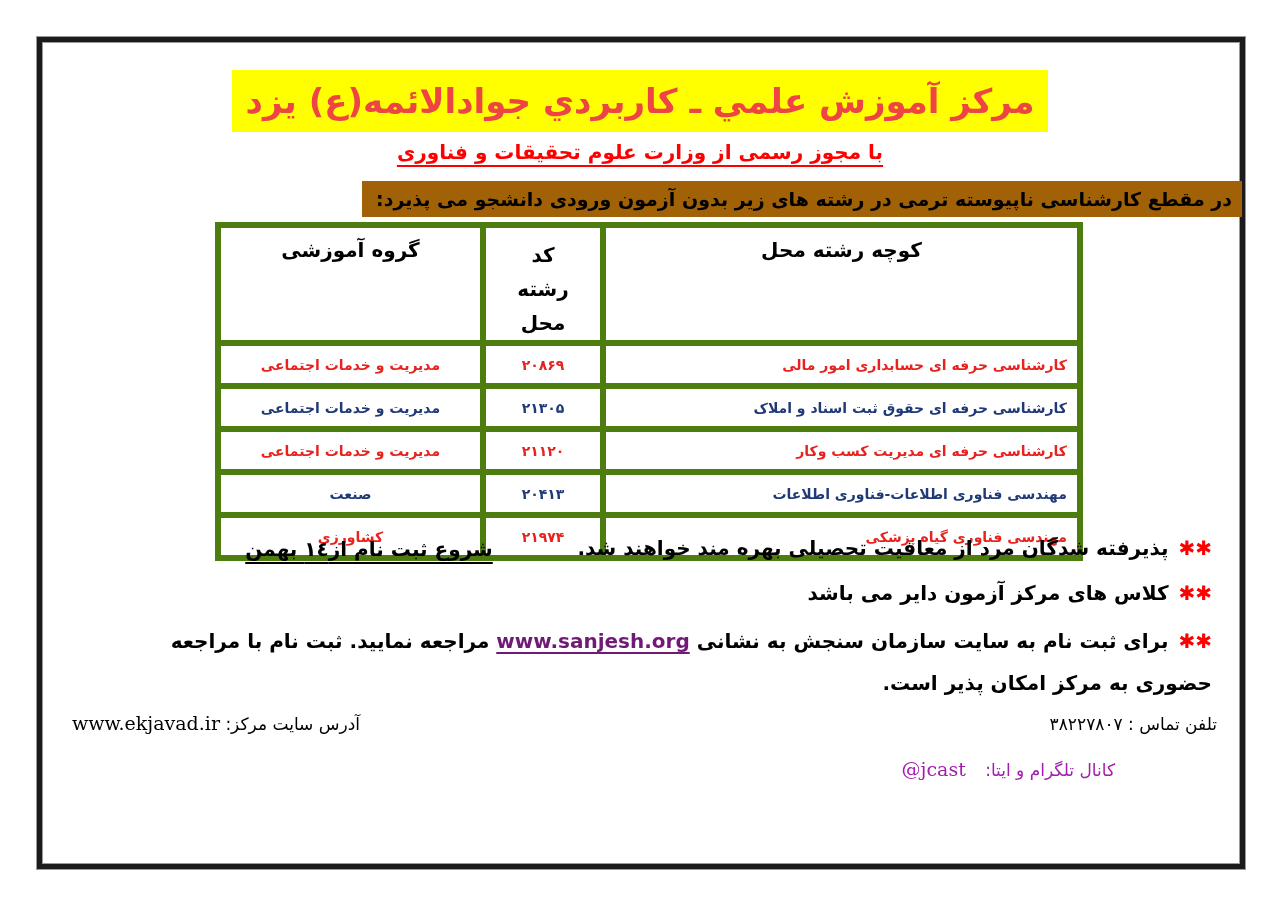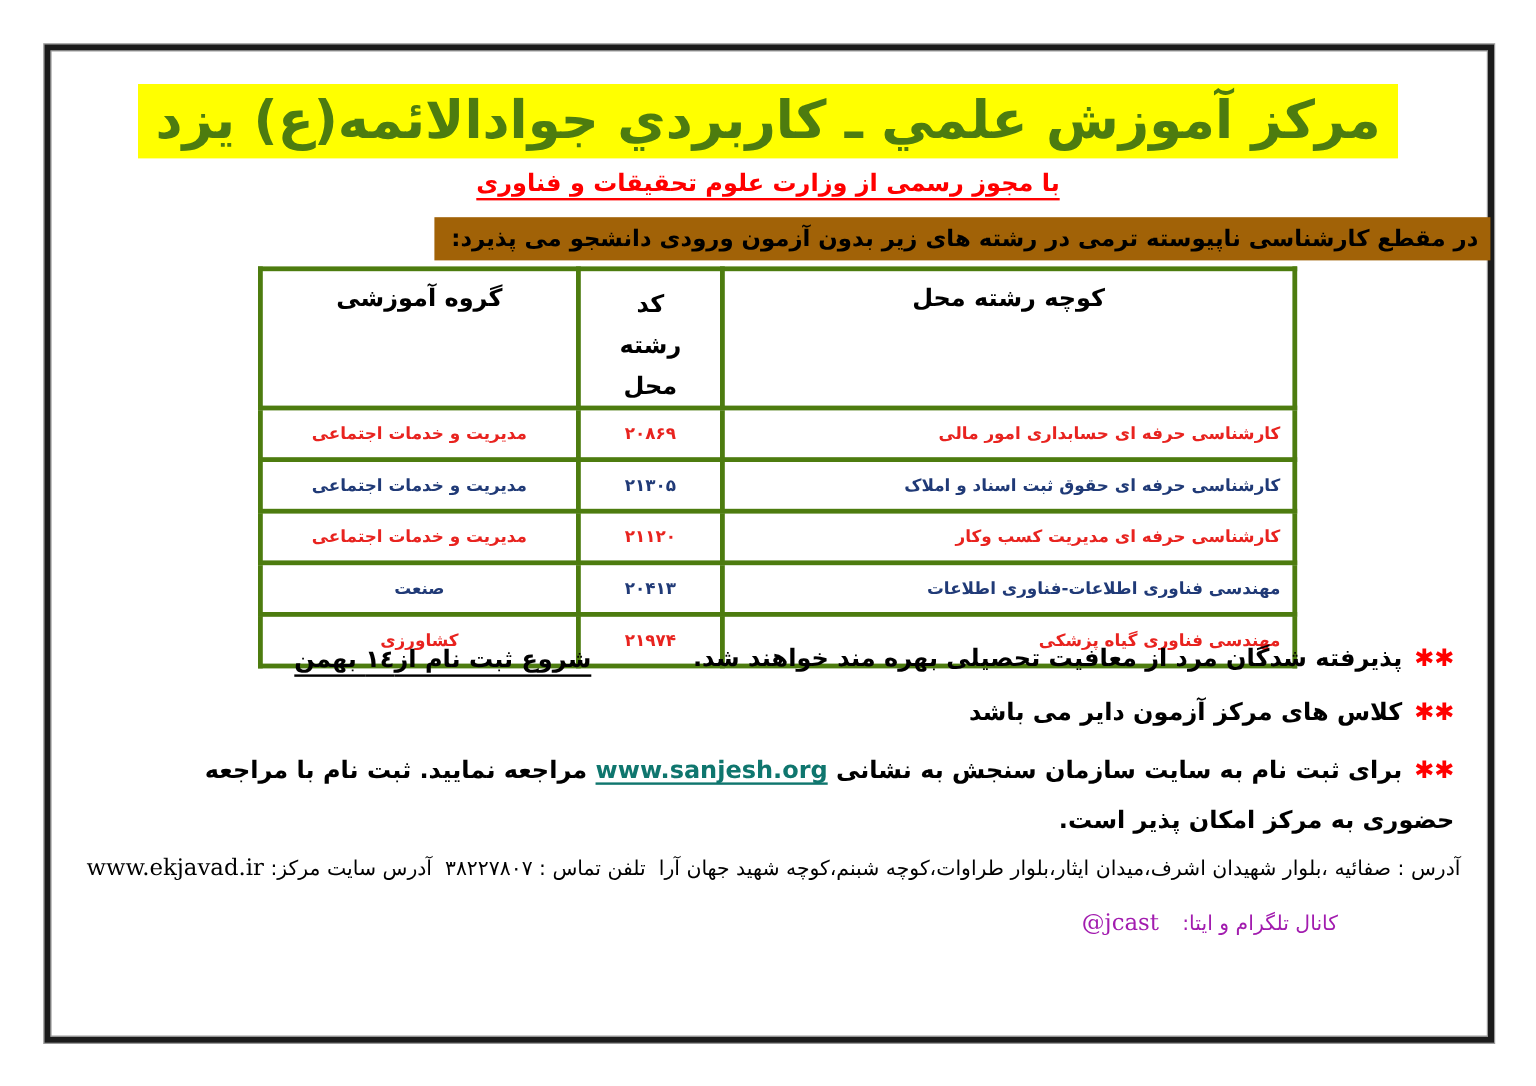--- a/index.html
+++ b/index.html
@@ -17,22 +17,22 @@
     box-shadow: 0 0 0 1px #9a9a9a, inset 0 0 0 1px #9a9a9a;
     background: #ffffff;
   }
   .abs { position: absolute; }
 
   
   .title-wrap { left: 0; top: 70px; width: 1280px; text-align: center; }
   .title {
     display: inline-block;
     background: #ffff00;
-    color: #4d7c0f;
-    font-size: 44px;
+    color: #ef4444;
+    font-size: 34px;
     font-weight: 900;
     line-height: 60px;
     padding: 1px 14px;
     direction: rtl;
     white-space: nowrap;
   }
   .subtitle-wrap { left: 0; top: 140px; width: 1280px; text-align: center; }
   .subtitle {
     display: inline-block;
     color: #ff0000;
@@ -57,21 +57,21 @@
   
   table.programs {
     position: absolute;
     left: 215px; top: 222px;
     width: 862px;
     border-collapse: collapse;
     direction: rtl;
     table-layout: fixed;
   }
   table.programs th, table.programs td {
-    border: 4px solid #4d7c0f;
+    border: 6px solid #4d7c0f;
     font-weight: bold;
   }
   table.programs th {
     height: 88px;
     vertical-align: top;
     padding-top: 10px;
     font-size: 20px;
     color: #000000;
     text-align: center;
   }
@@ -95,21 +95,21 @@
   .note-1 { top: 536px; }
   .note-2 { top: 581px; }
   .note-3 {
     top: 620px; right: 68px; width: 1117px;
     direction: rtl; text-align: right;
     color: #000; font-size: 20px; font-weight: bold;
     line-height: 42px; white-space: normal;
   }
   .note-marker { color: #ff0000; font-weight: bold; margin-left: 3px; letter-spacing: -1px; }
   .link {
-    color: #0f766e;
+    color: #701a75;
     text-decoration: underline;
     text-underline-offset: 4px;
     font-weight: bold;
     direction: ltr; unicode-bidi: embed;
   }
 
   
   .footer-line1 {
     left: 72px; top: 712px; width: 1145px;
     display: flex; flex-direction: row;
@@ -199,24 +199,20 @@
 
 <div class="abs note-3">
   <span class="note-marker">✱✱</span>
   <span>برای ثبت نام به سایت سازمان سنجش به نشانی</span>
   <span class="link">www.sanjesh.org</span>
   <span>مراجعه  نمایید. ثبت نام با  مراجعه حضوری به مرکز امکان پذیر است.</span>
 </div>
 
 <div class="abs footer-line1">
   <span class="seg">
-    <span class="u">آدرس :</span>
-    <span>صفائیه ،بلوار شهیدان اشرف،میدان ایثار،بلوار طراوات،کوچه شبنم،کوچه شهید جهان آرا</span>
-  </span>
-  <span class="seg">
     <span class="u">تلفن تماس :</span>
     <span>۳۸۲۲۷۸۰۷</span>
   </span>
   <span class="seg">
     <span>آدرس سایت مرکز:</span>
     <span class="latin-serif">www.ekjavad.ir</span>
   </span>
 </div>
 
 <div class="abs footer-line2">

